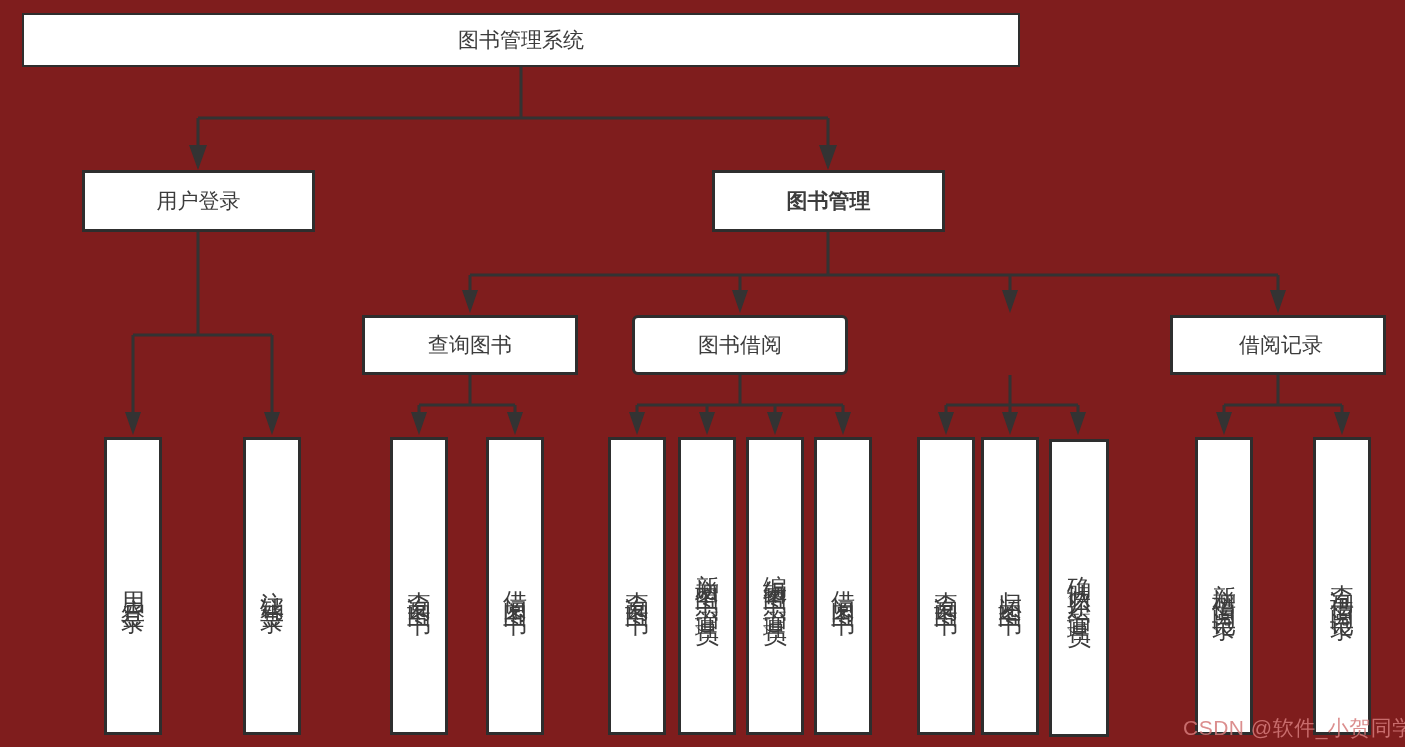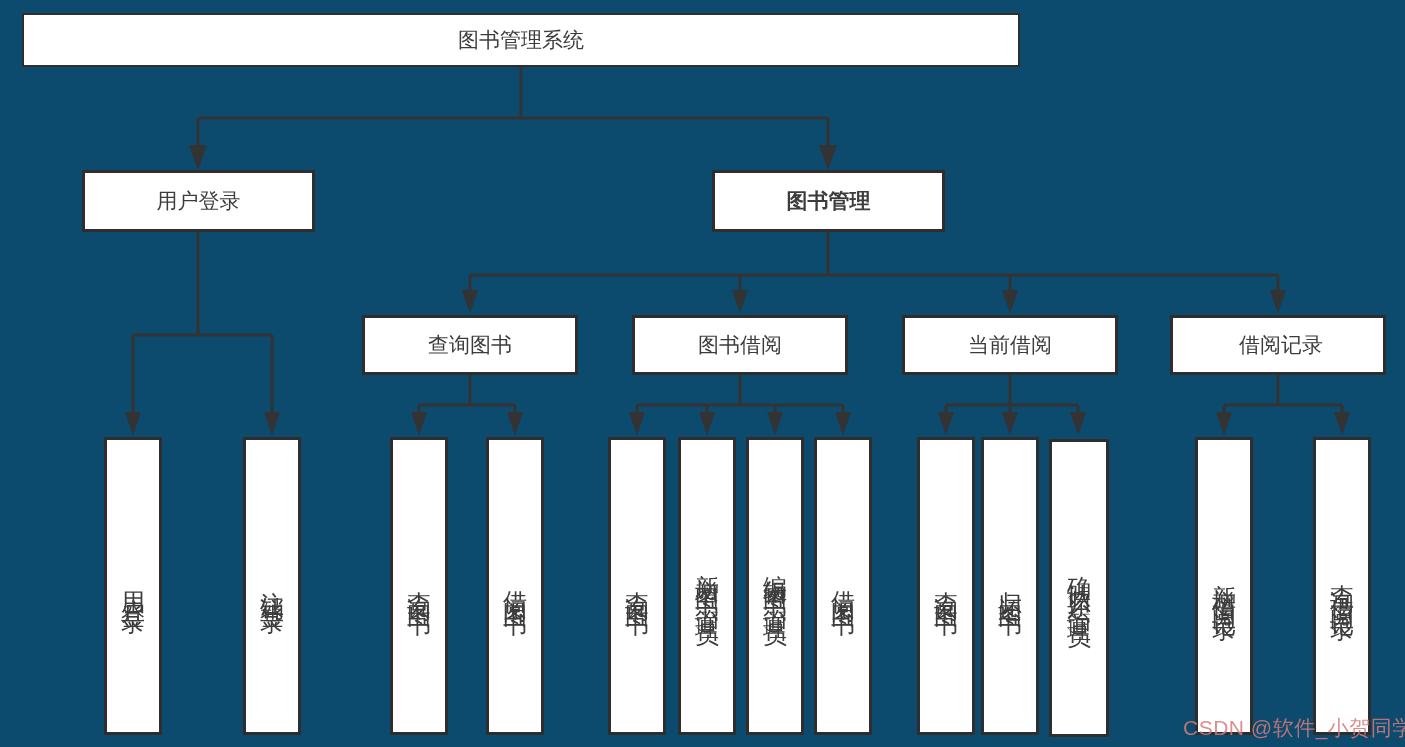--- a/index.html
+++ b/index.html
@@ -5,21 +5,21 @@
   html, body {
     margin: 0;
     padding: 0;
     background: #ffffff;
     font-family: "Liberation Sans", "DejaVu Sans", sans-serif;
   }
   .canvas {
     position: relative;
     width: 1405px;
     height: 747px;
-    background: #0c4a6e;
+    background: #7f1d1d;
     overflow: hidden;
   }
   svg.connectors {
     position: absolute;
     left: 0; top: 0;
     width: 1405px;
     height: 747px;
     z-index: 1;
   }
   .box {
@@ -107,25 +107,22 @@
   <div class="box branch" style="left:82px; top:170px; width:233px; height:62px;">
     <span>用户登录</span>
   </div>
   <div class="box branch" style="left:712px; top:170px; width:233px; height:62px;font-weight:bold;">
     <span>图书管理</span>
   </div>
 
   <div class="box branch" style="left:362px; top:315px; width:216px; height:60px;">
     <span>查询图书</span>
   </div>
-  <div class="box branch" style="left:632px; top:315px; width:216px; height:60px;">
+  <div class="box branch" style="left:632px; top:315px; width:216px; height:60px;border-radius:6px;">
     <span>图书借阅</span>
-  </div>
-  <div class="box branch" style="left:902px; top:315px; width:216px; height:60px;">
-    <span>当前借阅</span>
   </div>
   <div class="box branch" style="left:1170px; top:315px; width:216px; height:60px;padding-left:6px;">
     <span>借阅记录</span>
   </div>
 
   <div class="box leaf" style="left:104px; top:437px; width:58px; height:298px;">
     <span class="vtext">用户登录</span>
   </div>
   <div class="box leaf" style="left:243px; top:437px; width:58px; height:298px;">
     <span class="vtext">注销登录</span>

